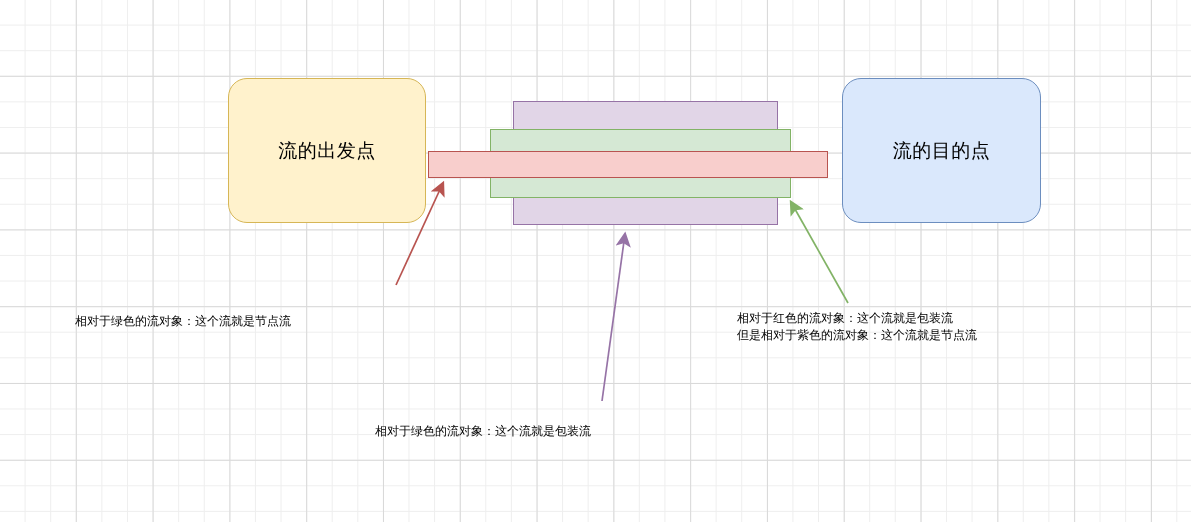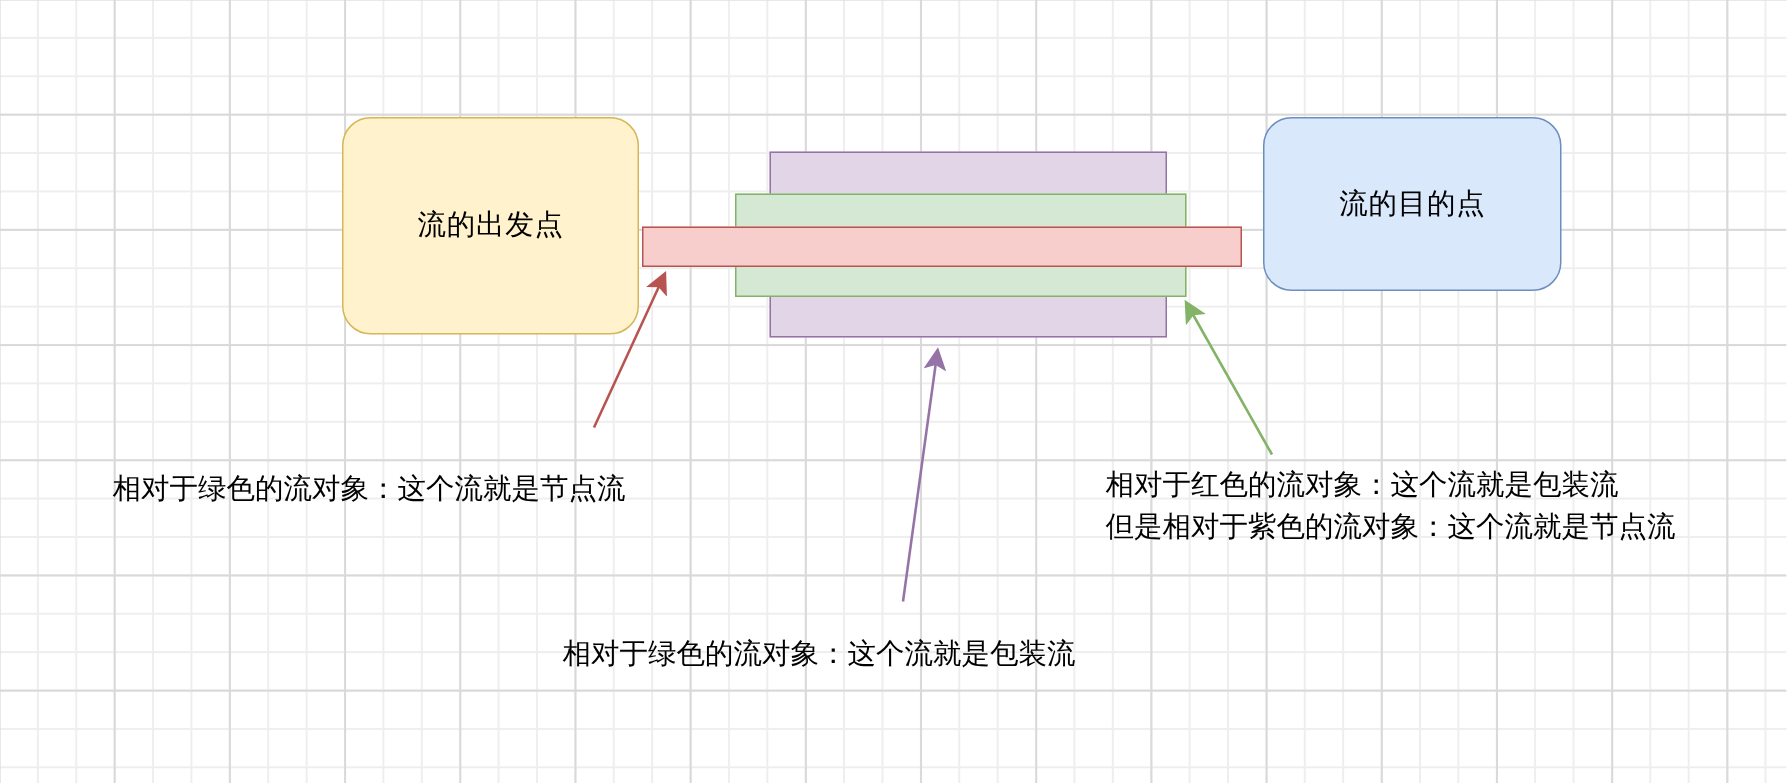--- a/index.html
+++ b/index.html
@@ -38,21 +38,21 @@
     line-height:1;
     letter-spacing:0.5px;
   }
   #box-source{
     left:228px;top:78px;width:198px;height:145px;
     background:#fff2cc;
     border:1.5px solid #d6b656;
     border-radius:19px;
   }
   #box-target{
-    left:842px;top:78px;width:199px;height:116px;
+    left:842px;top:78px;width:199px;height:145px;
     background:#dae8fc;
     border:1.5px solid #6c8ebf;
     border-radius:19px;
   }
   .band{
     position:absolute;
     box-sizing:border-box;
   }
   #band-purple{
     left:513px;top:101px;width:265px;height:124px;
@@ -72,21 +72,21 @@
     border:1.5px solid #b85450;
     z-index:4;
   }
   #arrow-layer{
     position:absolute;left:0;top:0;width:1191px;height:522px;
     z-index:6;
     pointer-events:none;
   }
   .ann{
     position:absolute;
-    font-size:19px;
+    font-size:12px;
     color:#000000;
     white-space:nowrap;
     line-height:1.45;
     z-index:7;
   }
   #ann-left{left:75px;top:313px;}
   #ann-right{left:737px;top:310px;}
   #ann-bottom{left:375px;top:423px;}
   #watermark{
     position:absolute;

